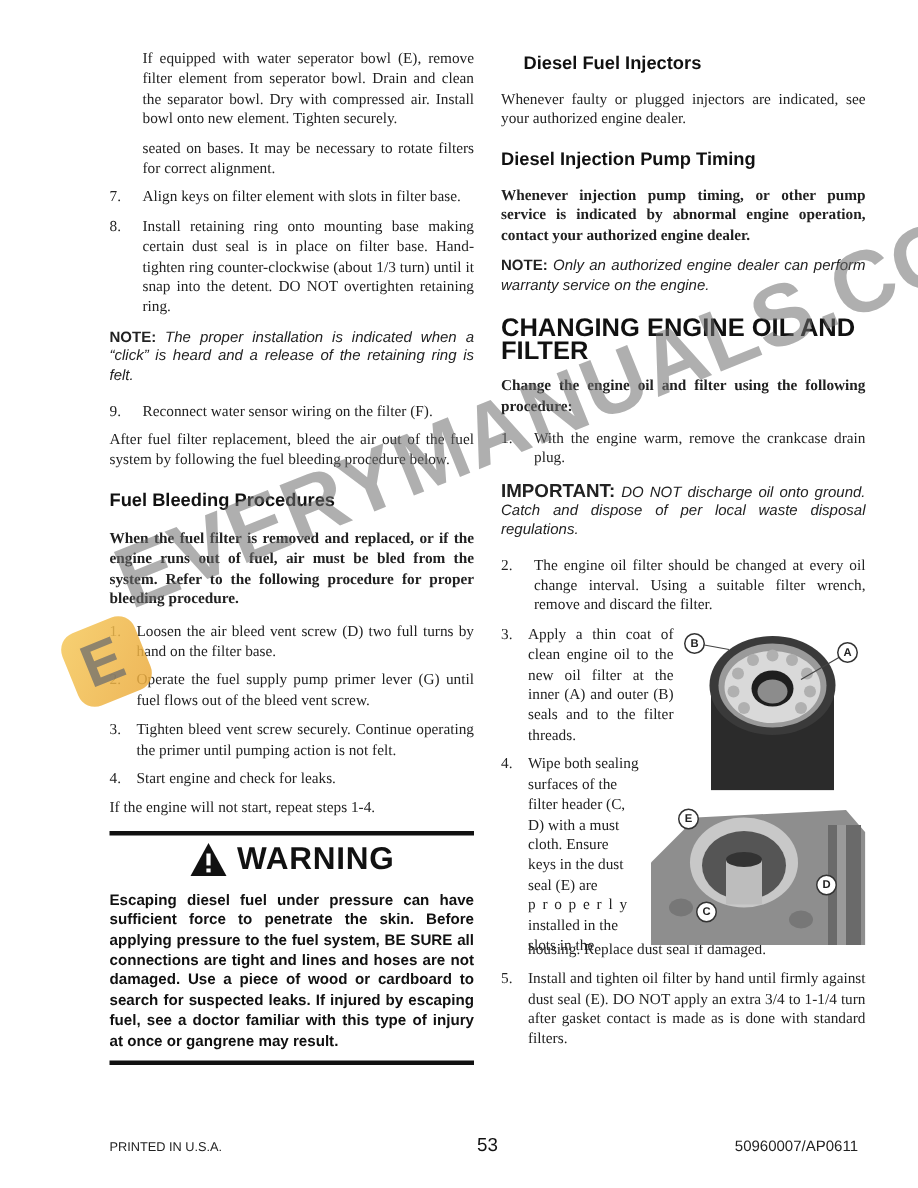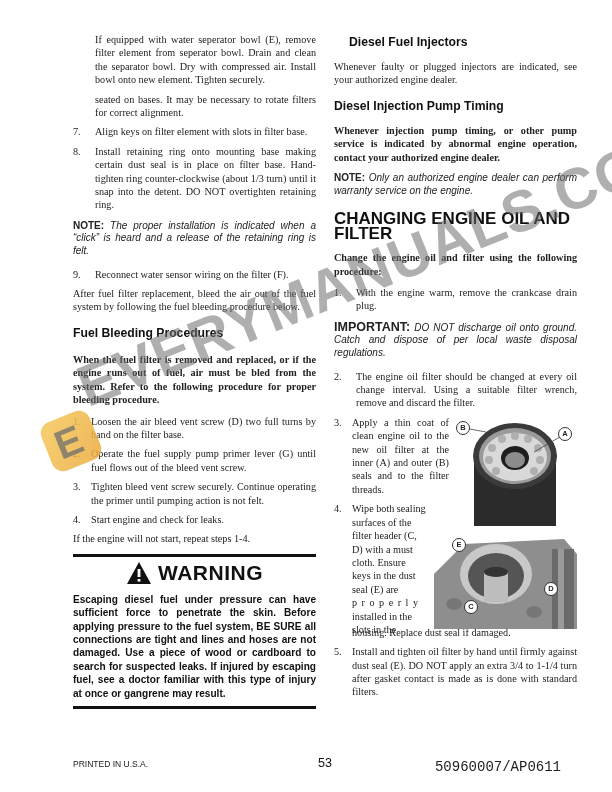--- a/index.html
+++ b/index.html
@@ -35,21 +35,21 @@
   .warning-title .word { font-family: "Liberation Sans", sans-serif; font-weight: bold; font-size: 21px; letter-spacing: 0.5px; color: #111; }
   .warning-text { font-family: "Liberation Sans", sans-serif; font-weight: bold; font-size: 10.1px; line-height: 13.4px; text-align: justify; color: #111; }
 
   .figure-wrap { position: relative; }
   .fig-step { display: flex; font-family: "Liberation Serif", serif; font-size: 10.2px; line-height: 13.4px; color: #222; }
   .fig-step .num { width: 18px; flex: 0 0 18px; }
 
   .footer { position: absolute; top: 759px; left: 73px; width: 503px; height: 14px; }
   .footer .left { position: absolute; left: 0; font-family: "Liberation Sans", sans-serif; font-size: 8.5px; color: #222; }
   .footer .center { position: absolute; left: 245px; top: -3px; font-family: "Liberation Sans", sans-serif; font-weight: normal; font-size: 12.5px; color: #111; }
-  .footer .right { position: absolute; right: 15px; font-family: Liberation Mono, monospace; font-size: 14px; color: #222; }
+  .footer .right { position: absolute; right: 4px; font-family: Liberation Sans, sans-serif; font-size: 10px; color: #222; }
 
   .photo { position: absolute; overflow: hidden; }
   .callout { position: absolute; width: 14px; height: 14px; border-radius: 50%; border: 1.5px solid #333; background: #fff; font-family: "Liberation Sans", sans-serif; font-weight: bold; font-size: 7.5px; color: #222; display: flex; align-items: center; justify-content: center; }
 
   .watermark { position: absolute; left: 0; top: 0; width: 612px; height: 792px; pointer-events: none; }
   .wm-text { position: absolute; left: 80px; top: 355px; transform: rotate(-22deg); transform-origin: left center; font-family: "Liberation Sans", sans-serif; font-weight: bold; font-size: 58px; color: rgba(110,110,110,0.55); letter-spacing: 1px; white-space: nowrap; }
   .wm-logo { position: absolute; left: 45px; top: 415px; width: 52px; height: 52px; border-radius: 12px; transform: rotate(-22deg); background: linear-gradient(135deg, rgba(245,200,90,0.85), rgba(235,170,60,0.85)); }
   .wm-logo span { position: absolute; left: 10px; top: 4px; font-family: "Liberation Sans", sans-serif; font-weight: bold; font-size: 40px; color: rgba(110,110,110,0.75); }
 </style>
 </head>

